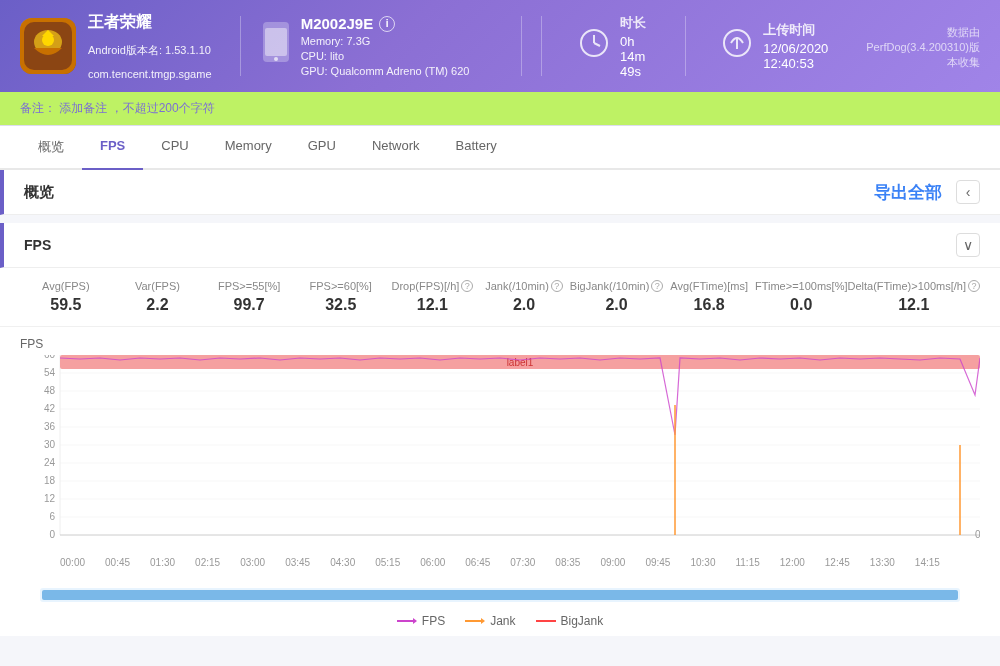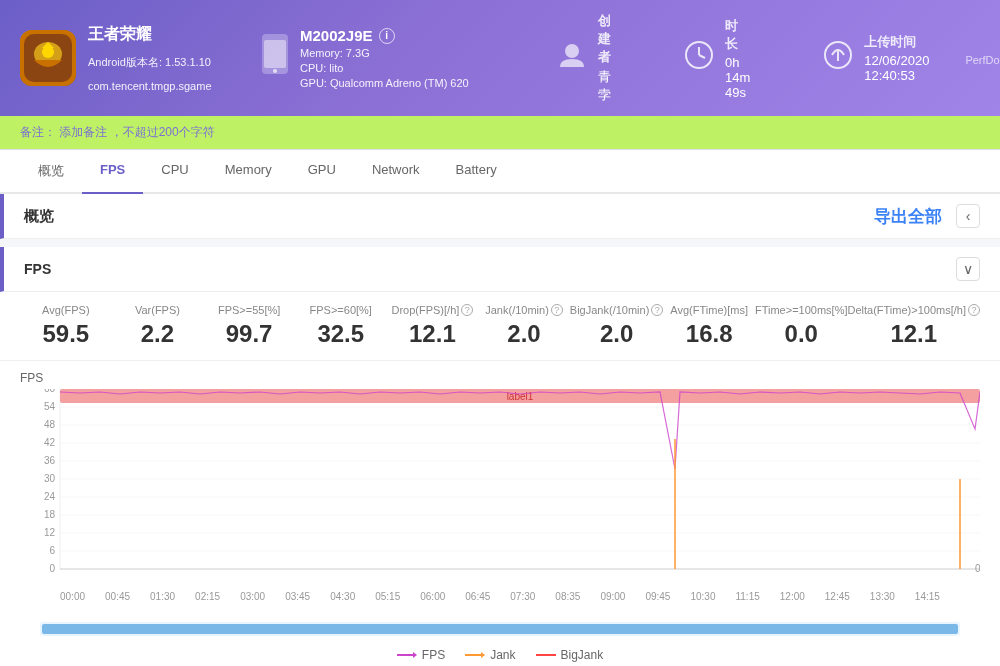--- a/index.html
+++ b/index.html
@@ -190,21 +190,21 @@
     }
     .stat-cell .stat-label {
       font-size: 11px;
       color: #888;
       display: flex;
       align-items: center;
       justify-content: center;
       gap: 2px;
     }
     .stat-cell .stat-value {
-      font-size: 24px;
+      font-size: 16px;
       font-weight: bold;
       color: #333;
       margin-top: 4px;
     }
     .help-icon {
       width: 12px;
       height: 12px;
       border-radius: 50%;
       border: 1px solid #aaa;
       display: inline-flex;
@@ -307,32 +307,20 @@
         <span class="info-icon">i</span>
       </div>
       <p>Memory: 7.3G</p>
       <p>CPU: lito</p>
       <p>GPU: Qualcomm Adreno (TM) 620</p>
     </div>
   </div>
 
   <div class="divider-v"></div>
 
-  <div class="stat-block">
-    <div class="stat-icon">
-      <svg width="32" height="32" viewBox="0 0 32 32" fill="white" opacity="0.9">
-        <circle cx="16" cy="12" r="7" fill="white" opacity="0.8"></circle>
-        <path d="M4 28 Q4 20 16 20 Q28 20 28 28" fill="white" opacity="0.8"></path>
-      </svg>
-    </div>
-    <div class="stat-text">
-      <label>创建者</label>
-      <p>青孛</p>
-    </div>
-  </div>
 
   <div class="divider-v"></div>
 
   <div class="stat-block">
     <div class="stat-icon">
       <svg width="32" height="32" viewBox="0 0 32 32" fill="white" opacity="0.9">
         <circle cx="16" cy="16" r="13" stroke="white" stroke-width="2" fill="none"></circle>
         <line x1="16" y1="8" x2="16" y2="16" stroke="white" stroke-width="2"></line>
         <line x1="16" y1="16" x2="22" y2="19" stroke="white" stroke-width="2"></line>
       </svg>

